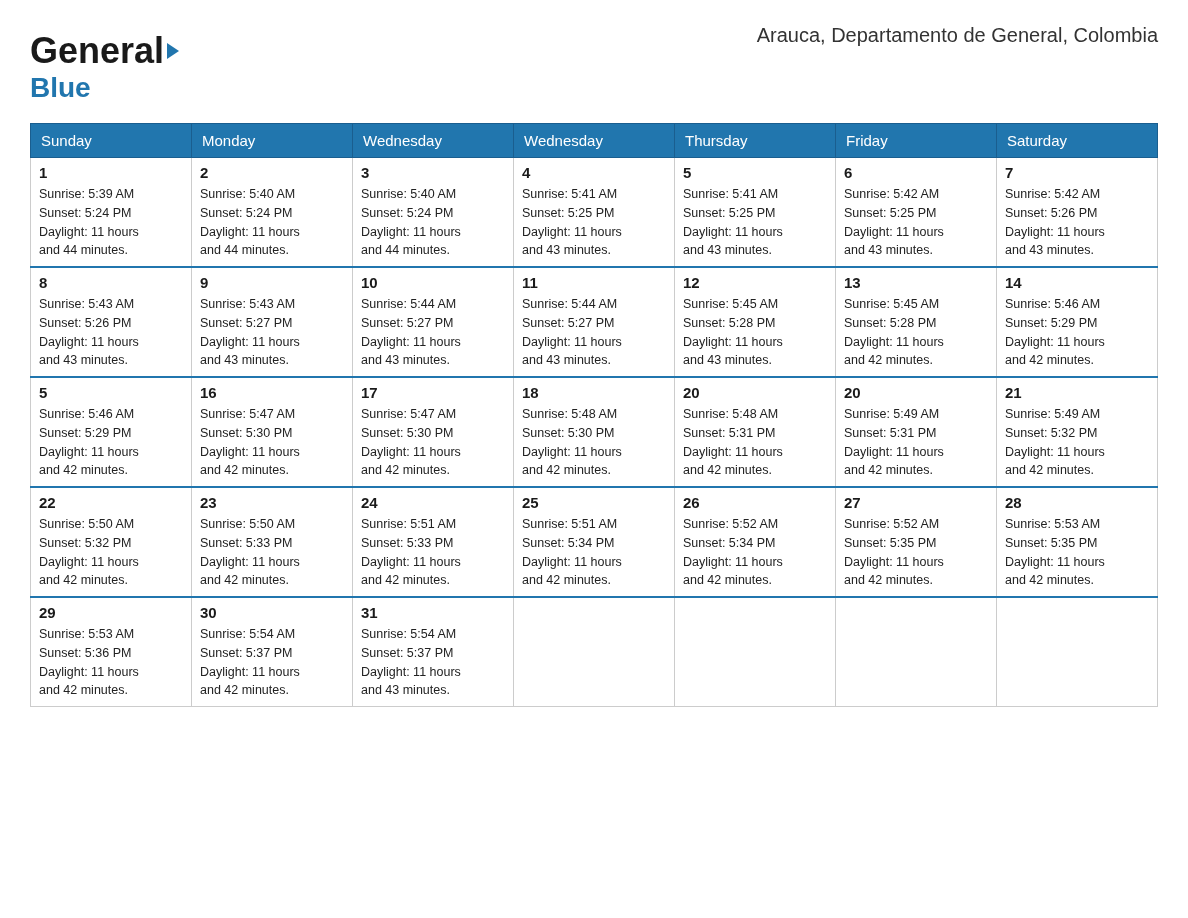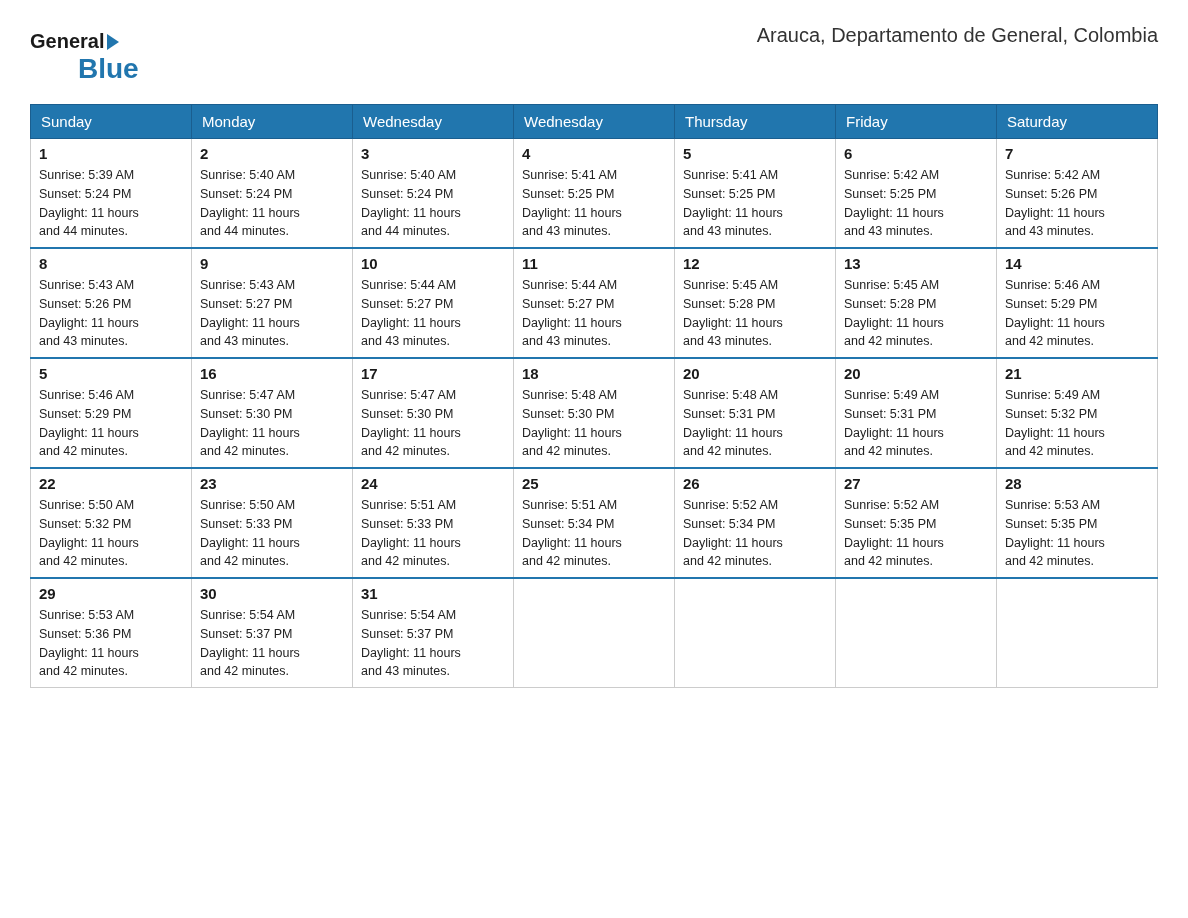--- a/index.html
+++ b/index.html
@@ -73,39 +73,38 @@
       line-height: 1.5;
     }
     .empty-cell {
       background: #fff;
     }
     .logo-row {
       display: flex;
       align-items: center;
     }
     .logo-text-general {
-      font-size: 20px;
+      font-size: 36px;
       font-weight: bold;
       color: #1a1a1a;
     }
     .logo-arrow {
       display: inline-block;
       width: 0;
       height: 0;
       border-left: 12px solid #2176ae;
       border-top: 8px solid transparent;
       border-bottom: 8px solid transparent;
       margin-left: 3px;
       vertical-align: middle;
     }
     .logo-text-blue {
       font-size: 28px;
       font-weight: bold;
       color: #2176ae;
-      margin-left: 48px;
     }
   </style>
 </head>
 <body>
 
 <div class="header">
   <div class="logo">
     <div class="logo-row">
       <span class="logo-text-general">General</span>
       <span class="logo-arrow"></span>

